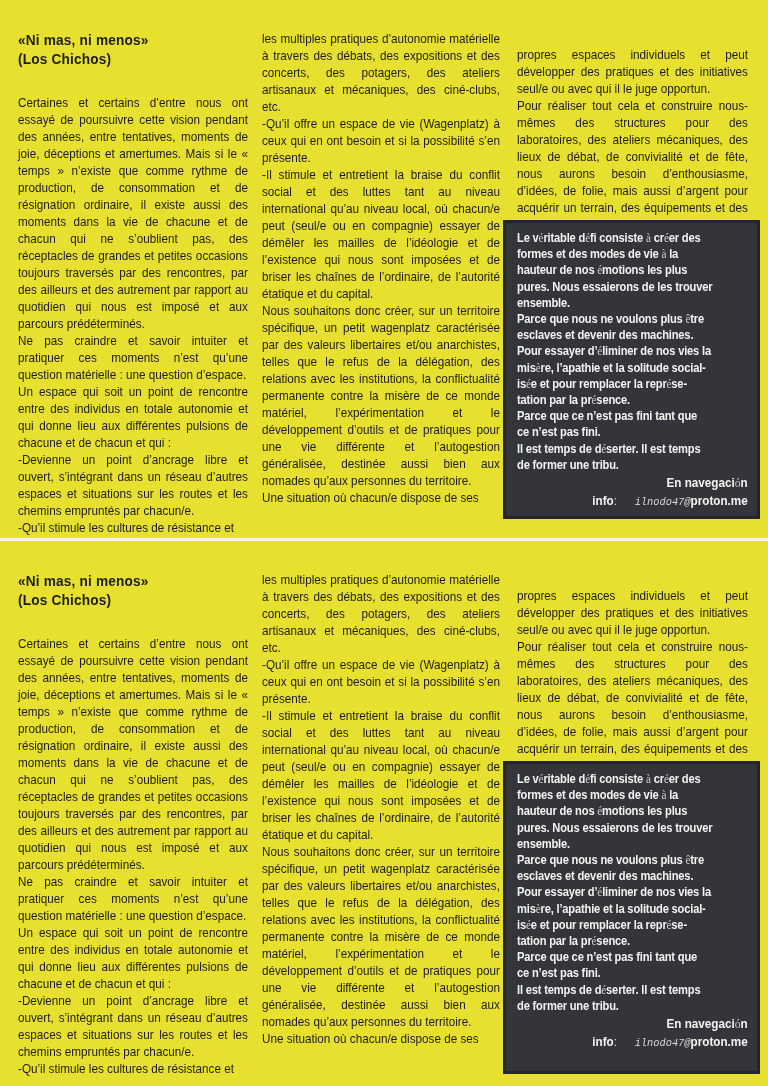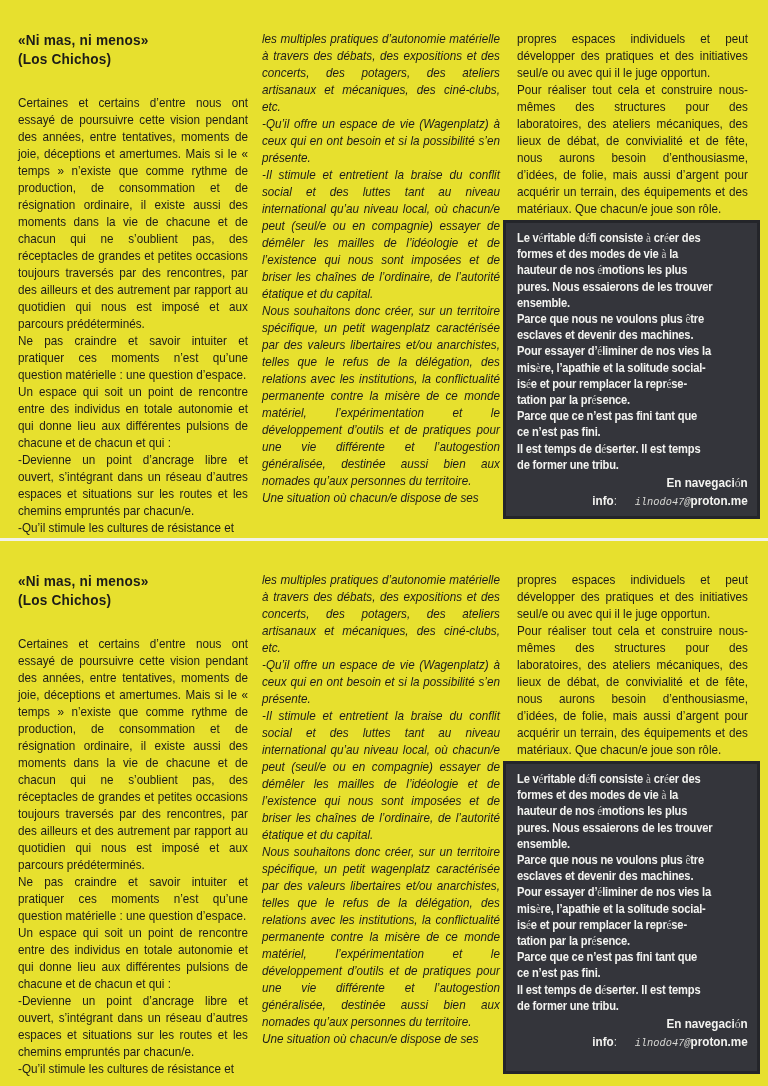--- a/index.html
+++ b/index.html
@@ -16,22 +16,22 @@
     left: 0;
     width: 768px;
     background: var(--panel_bg, #e7e02e);
     overflow: hidden;
   }
   .panel-top    { top: 0;     height: 538px; }
   .panel-bottom { top: 541px; height: 545px; }
 
   .col { position: absolute; top: 30px; }
   .col1 { left: 18px;  width: 230px; }
-  .col2 { left: 262px; width: 238px; font-style: italic; }
-  .col3 { left: 517px; width: 231px; }
+  .col2 { left: 262px; width: 238px; }
+  .col3 { left: 517px; width: 231px; margin-top: 16px; }
   .colscale {
     width: 113.6%;
     transform: scaleX(0.88);
     transform-origin: 0 0;
     color: var(--ink, #1d1c19);
   }
   .title {
     font-size: 15.5px;
     font-weight: bold;
     line-height: 19px;

